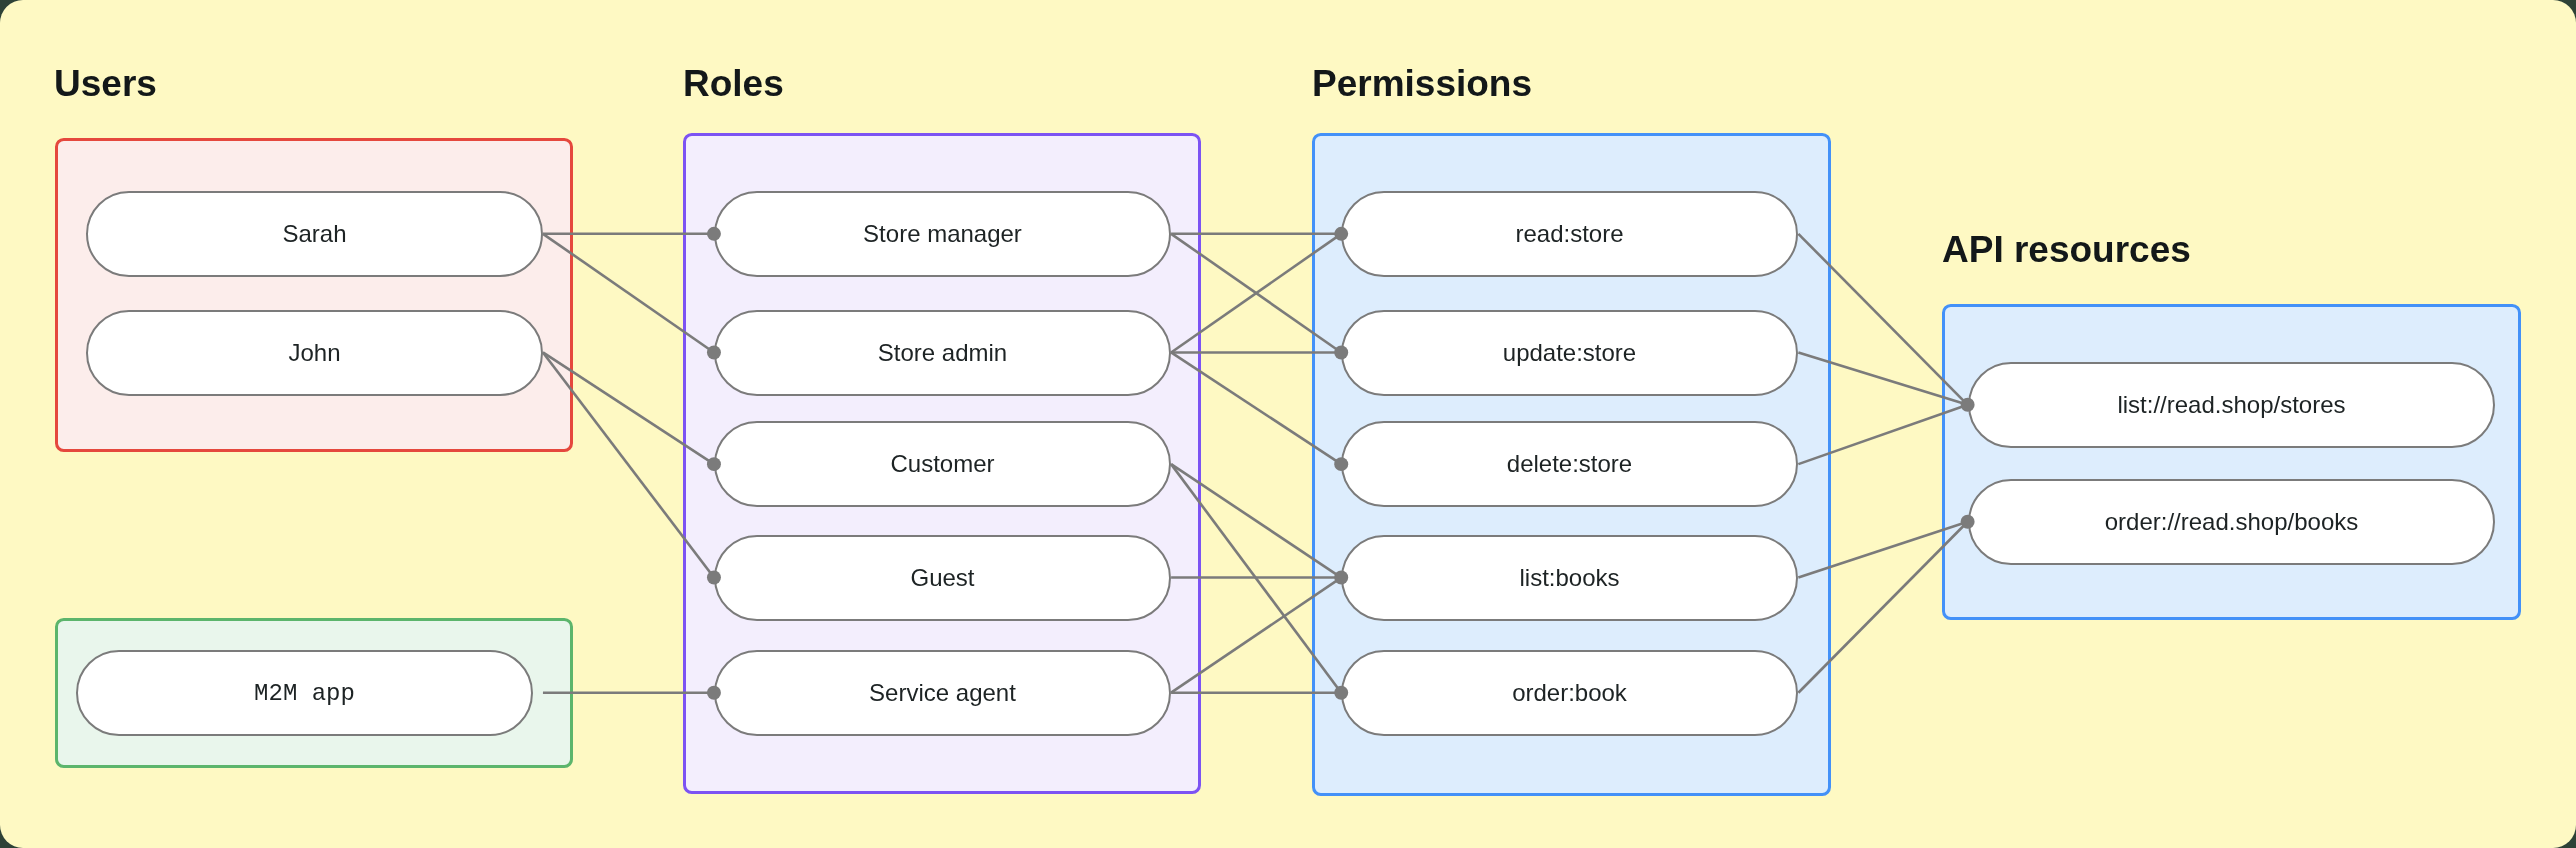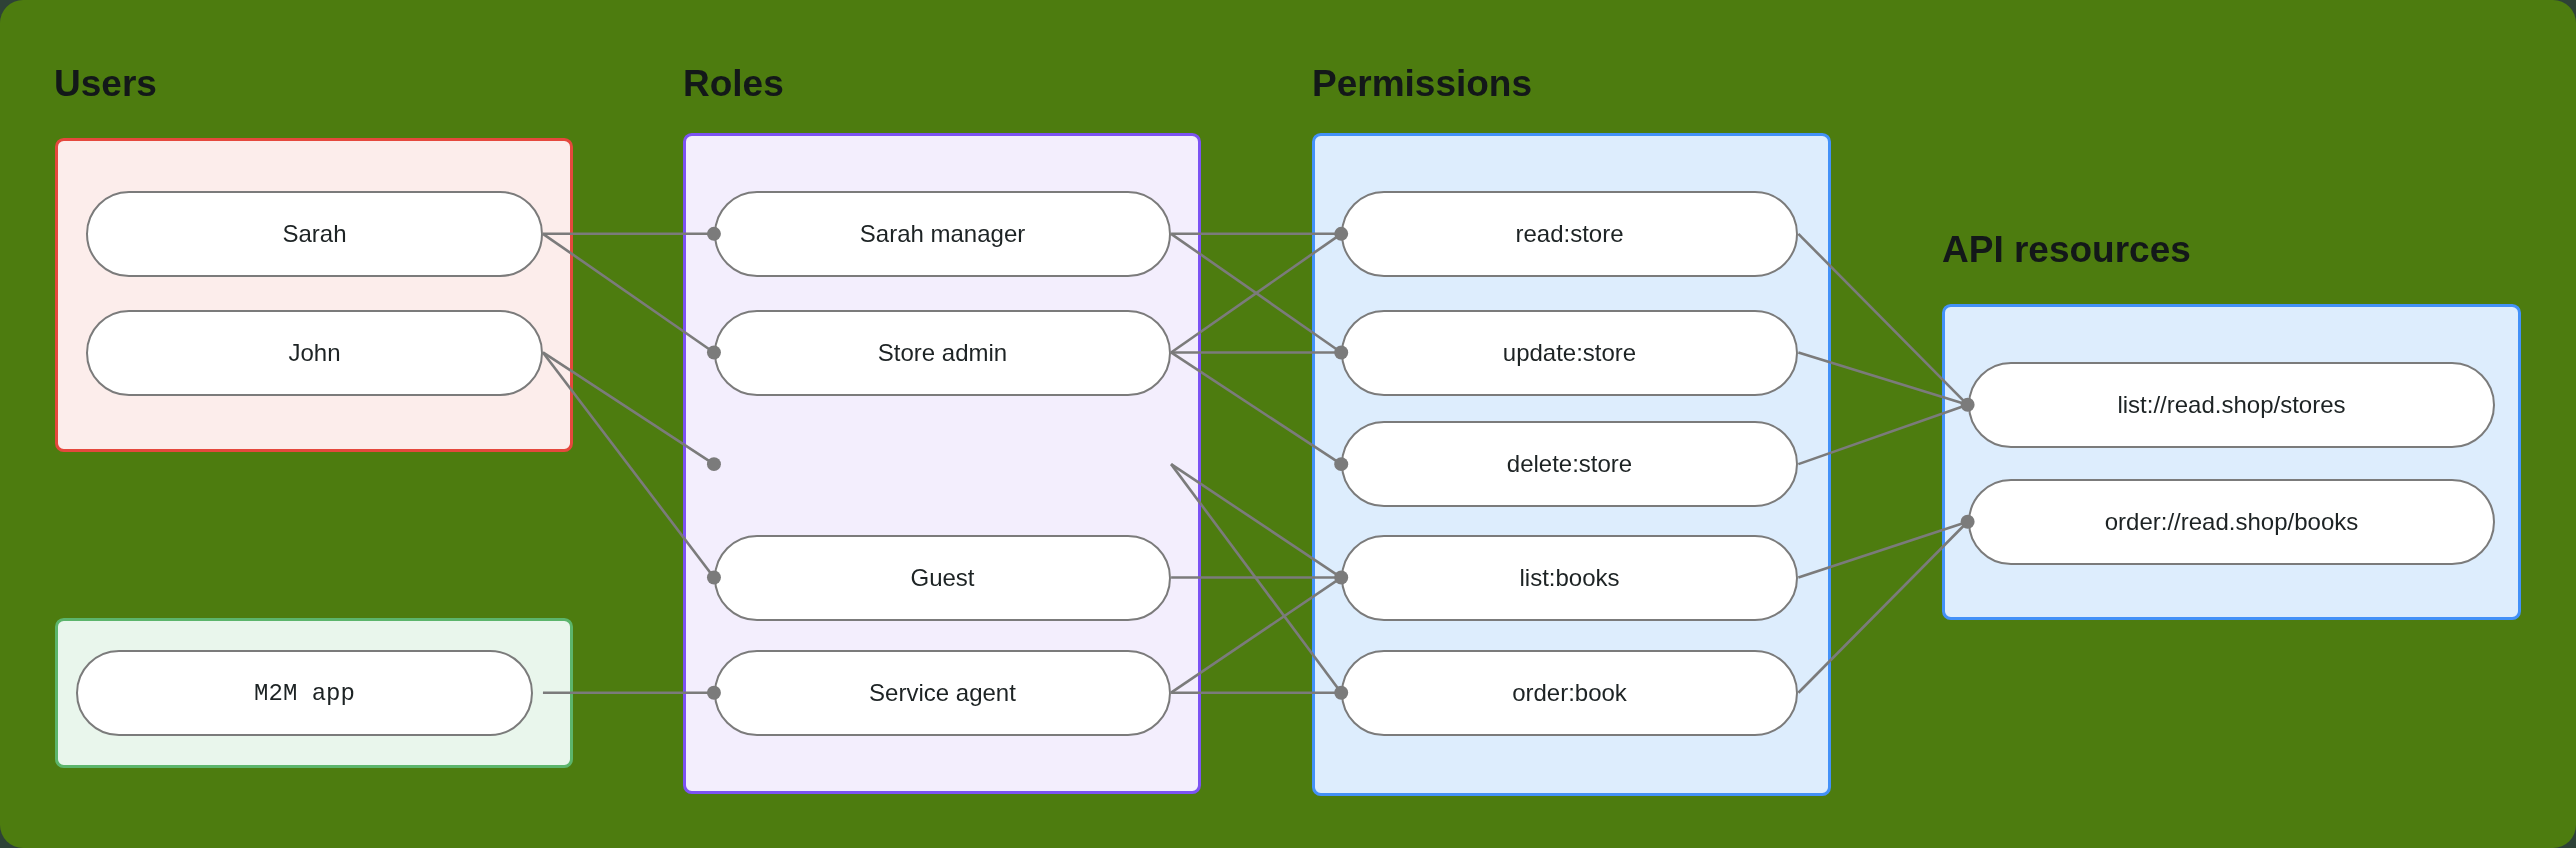--- a/index.html
+++ b/index.html
@@ -5,21 +5,21 @@
   html,body{margin:0;padding:0;}
   body{
     width:2576px;height:848px;
     background:#2e4237;
     font-family:"Liberation Sans","DejaVu Sans",sans-serif;
     position:relative;
     overflow:hidden;
   }
   .screen{
     position:absolute;left:0;top:0;width:2576px;height:848px;
-    background:#4d7c0f;
+    background:#fef9c3;
     border-radius:23px;
     overflow:hidden;
   }
   .layer{position:absolute;left:0;top:0;width:2576px;height:848px;}
   #boxes-layer{z-index:1;}
   #labels-layer{z-index:2;}
   #edges-layer{z-index:3;}
   #nodes-layer{z-index:4;}
   #dots-layer{z-index:5;pointer-events:none;}
   .box{
@@ -92,22 +92,23 @@
       <line x1="2061" y1="404" x2="2255" y2="464" stroke="#7b7b7b" stroke-width="3"></line>
       <line x1="2061" y1="532" x2="2255" y2="464" stroke="#7b7b7b" stroke-width="3"></line>
       <line x1="2061" y1="662" x2="2255" y2="598" stroke="#7b7b7b" stroke-width="3"></line>
       <line x1="2061" y1="794" x2="2255" y2="598" stroke="#7b7b7b" stroke-width="3"></line>
     </svg>
 
   <div class="layer" id="nodes-layer">
       <div class="pill" style="left: 86px; top: 191px; width: 457px;">Sarah</div>
       <div class="pill" style="left: 86px; top: 310px; width: 457px;">John</div>
       <div class="pill" style="left: 76px; top: 650px; width: 457px; font-family: Liberation Mono, monospace;">M2M app</div>
-      <div class="pill" style="left: 714px; top: 191px; width: 457px;">Sarah manager</div>
+      <div class="pill" style="left: 714px; top: 191px; width: 457px;">Store manager</div>
       <div class="pill" style="left: 714px; top: 310px; width: 457px;">Store admin</div>
+      <div class="pill" style="left: 714px; top: 421px; width: 457px;">Customer</div>
       <div class="pill" style="left: 714px; top: 535px; width: 457px;">Guest</div>
       <div class="pill" style="left: 714px; top: 650px; width: 457px;">Service agent</div>
       <div class="pill" style="left: 1341px; top: 191px; width: 457px;">read:store</div>
       <div class="pill" style="left: 1341px; top: 310px; width: 457px;">update:store</div>
       <div class="pill" style="left: 1341px; top: 421px; width: 457px;">delete:store</div>
       <div class="pill" style="left: 1341px; top: 535px; width: 457px;">list:books</div>
       <div class="pill" style="left: 1341px; top: 650px; width: 457px;">order:book</div>
       <div class="pill" style="left: 1968px; top: 362px; width: 527px;">list://read.shop/stores</div>
       <div class="pill" style="left: 1968px; top: 479px; width: 527px;">order://read.shop/books</div>
     </div>

